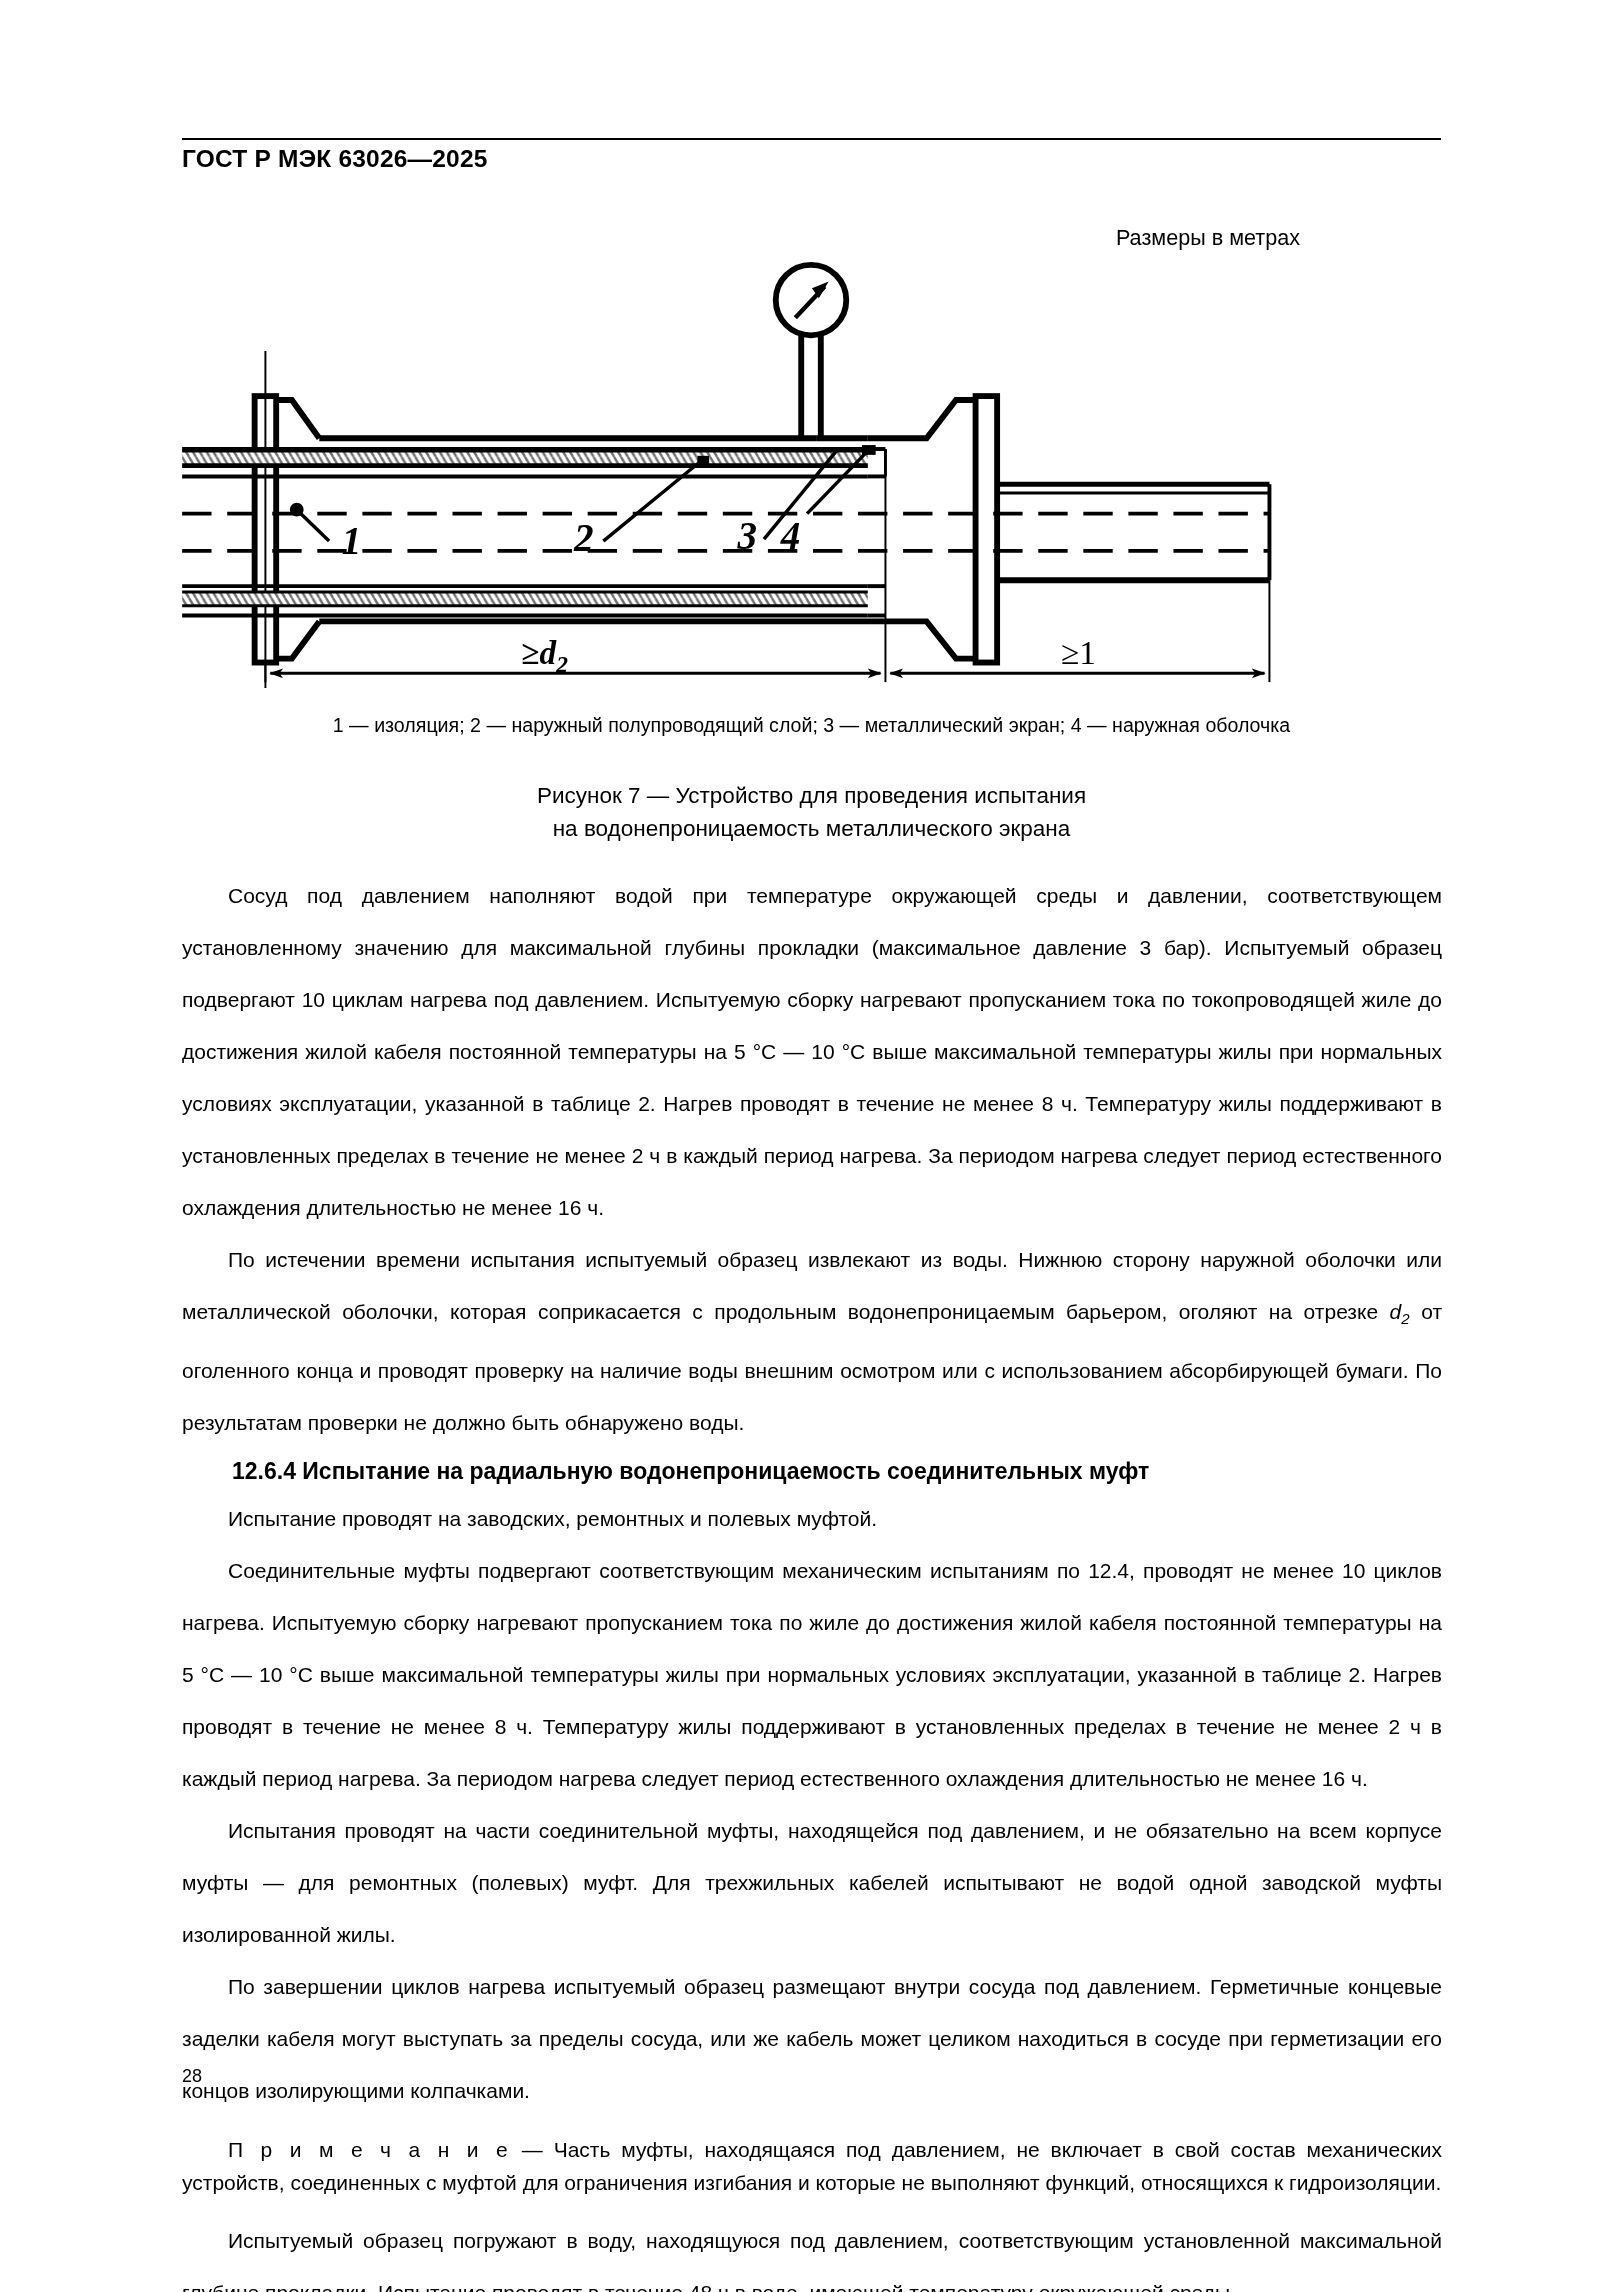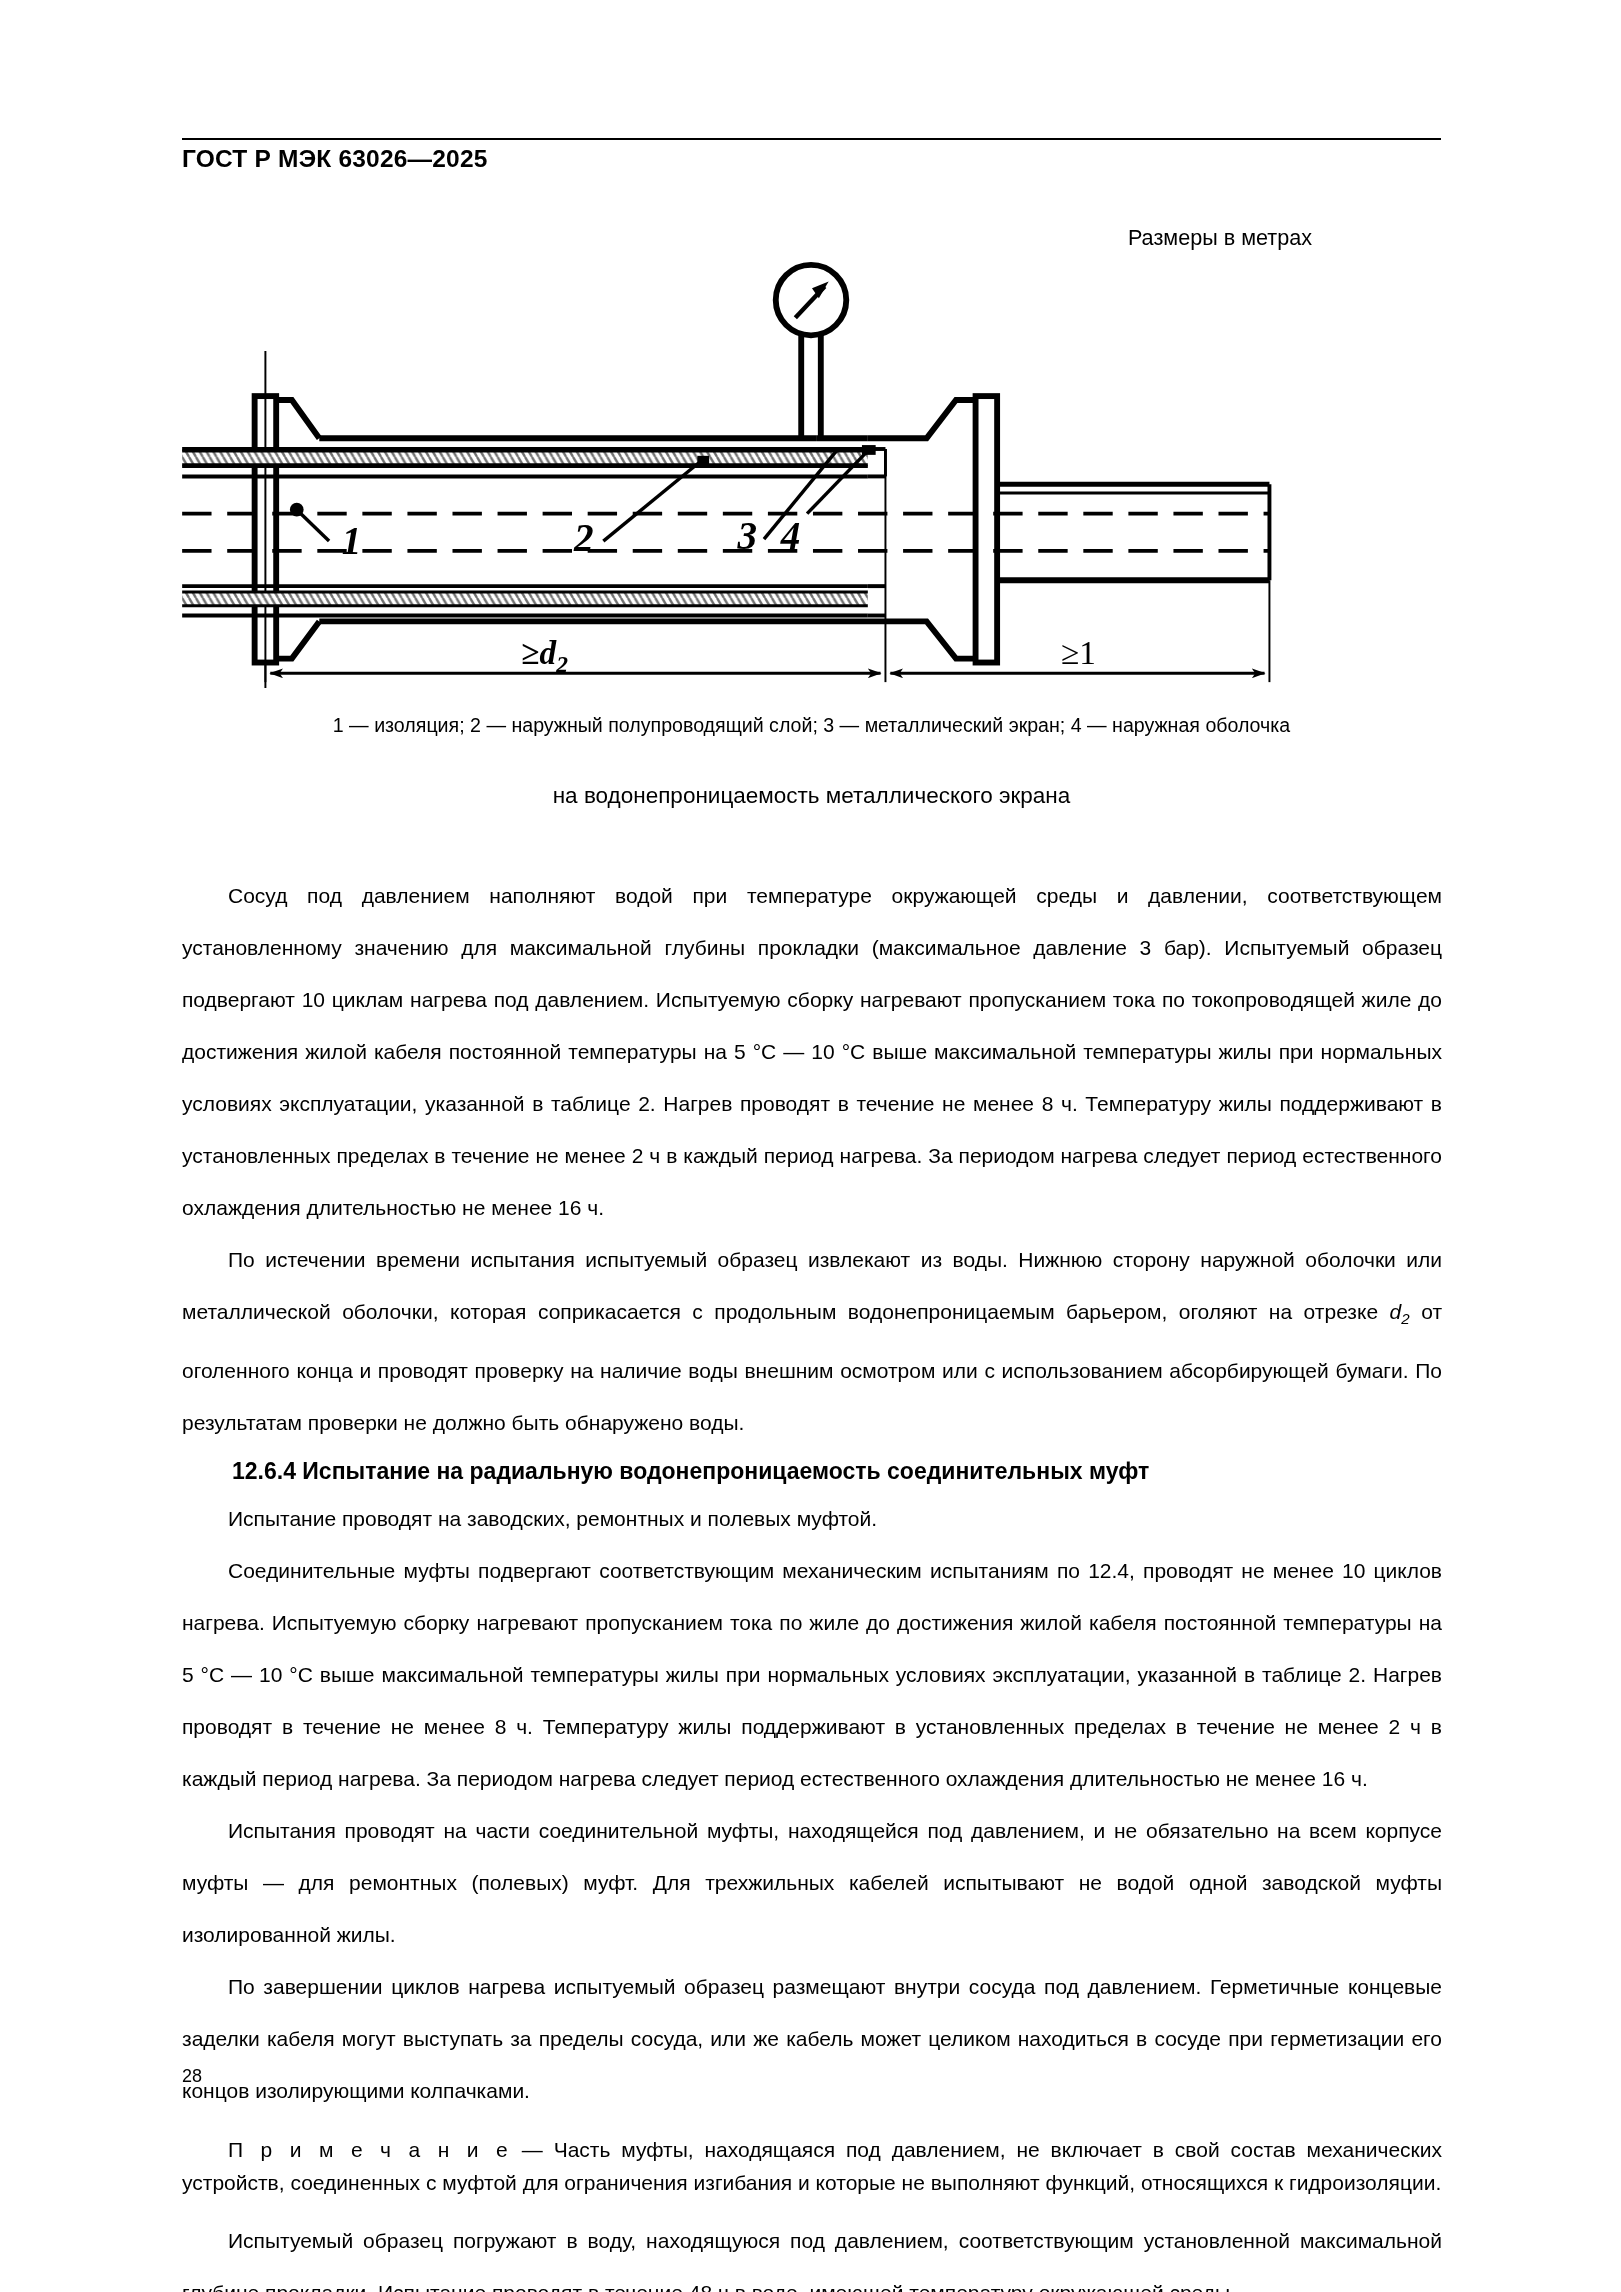--- a/index.html
+++ b/index.html
@@ -35,21 +35,21 @@
     left: 182px;
     top: 138px;
     width: 1259px;
     height: 2px;
     background: #000;
   }
 
   
   .units-note {
     position: absolute;
-    right: 170px;
+    right: 182px;
     top: 225px;
     font-size: 21.6px;
     white-space: nowrap;
   }
 
   
   .figure-area {
     position: absolute;
     left: 182px;
     top: 257px;
@@ -232,20 +232,21 @@
       <text x="370" y="415" font-family="'Liberation Serif', serif" font-size="34" font-weight="bold" fill="#000" text-anchor="middle">≥<tspan font-style="italic">d</tspan><tspan font-style="italic" font-size="24" dy="9">2</tspan></text>
       <text x="915" y="415" font-family="'Liberation Serif', serif" font-size="34" fill="#000" text-anchor="middle">≥1</text>
     </svg>
   </div>
 
   <div class="fig-legend">
     <span>1 — изоляция; 2 — наружный полупроводящий слой; 3 — металлический экран; 4 — наружная оболочка</span>
   </div>
 
   <div class="fig-caption">
+    <div>Рисунок 7 — Устройство для проведения испытания</div>
     <div>на водонепроницаемость металлического экрана</div>
   </div>
 
   <div class="body-block">
 
     <p class="para">Сосуд под давлением наполняют водой при температуре окружающей среды и давлении, соответствующем установленному значению для максимальной глубины прокладки (максимальное давление 3 бар). Испытуемый образец подвергают 10 циклам нагрева под давлением. Испытуемую сборку нагревают пропусканием тока по токопроводящей жиле до достижения жилой кабеля постоянной температуры на 5 °С — 10 °С выше максимальной температуры жилы при нормальных условиях эксплуатации, указанной в таблице 2. Нагрев проводят в течение не менее 8 ч. Температуру жилы поддерживают в установленных пределах в течение не менее 2 ч в каждый период нагрева. За периодом нагрева следует период естественного охлаждения длительностью не менее 16 ч.</p>
 
     <p class="para"><span>По истечении времени испытания испытуемый образец извлекают из воды. Нижнюю сторону наружной оболочки или металлической оболочки, которая соприкасается с продольным водонепроницаемым барьером, оголяют на отрезке </span><em class="math"><span>d</span><sub>2</sub></em><span> от оголенного конца и проводят проверку на наличие воды внешним осмотром или с использованием абсорбирующей бумаги. По результатам проверки не должно быть обнаружено воды.</span></p>
 
     <h4 class="section-head">12.6.4 Испытание на радиальную водонепроницаемость соединительных муфт</h4>

